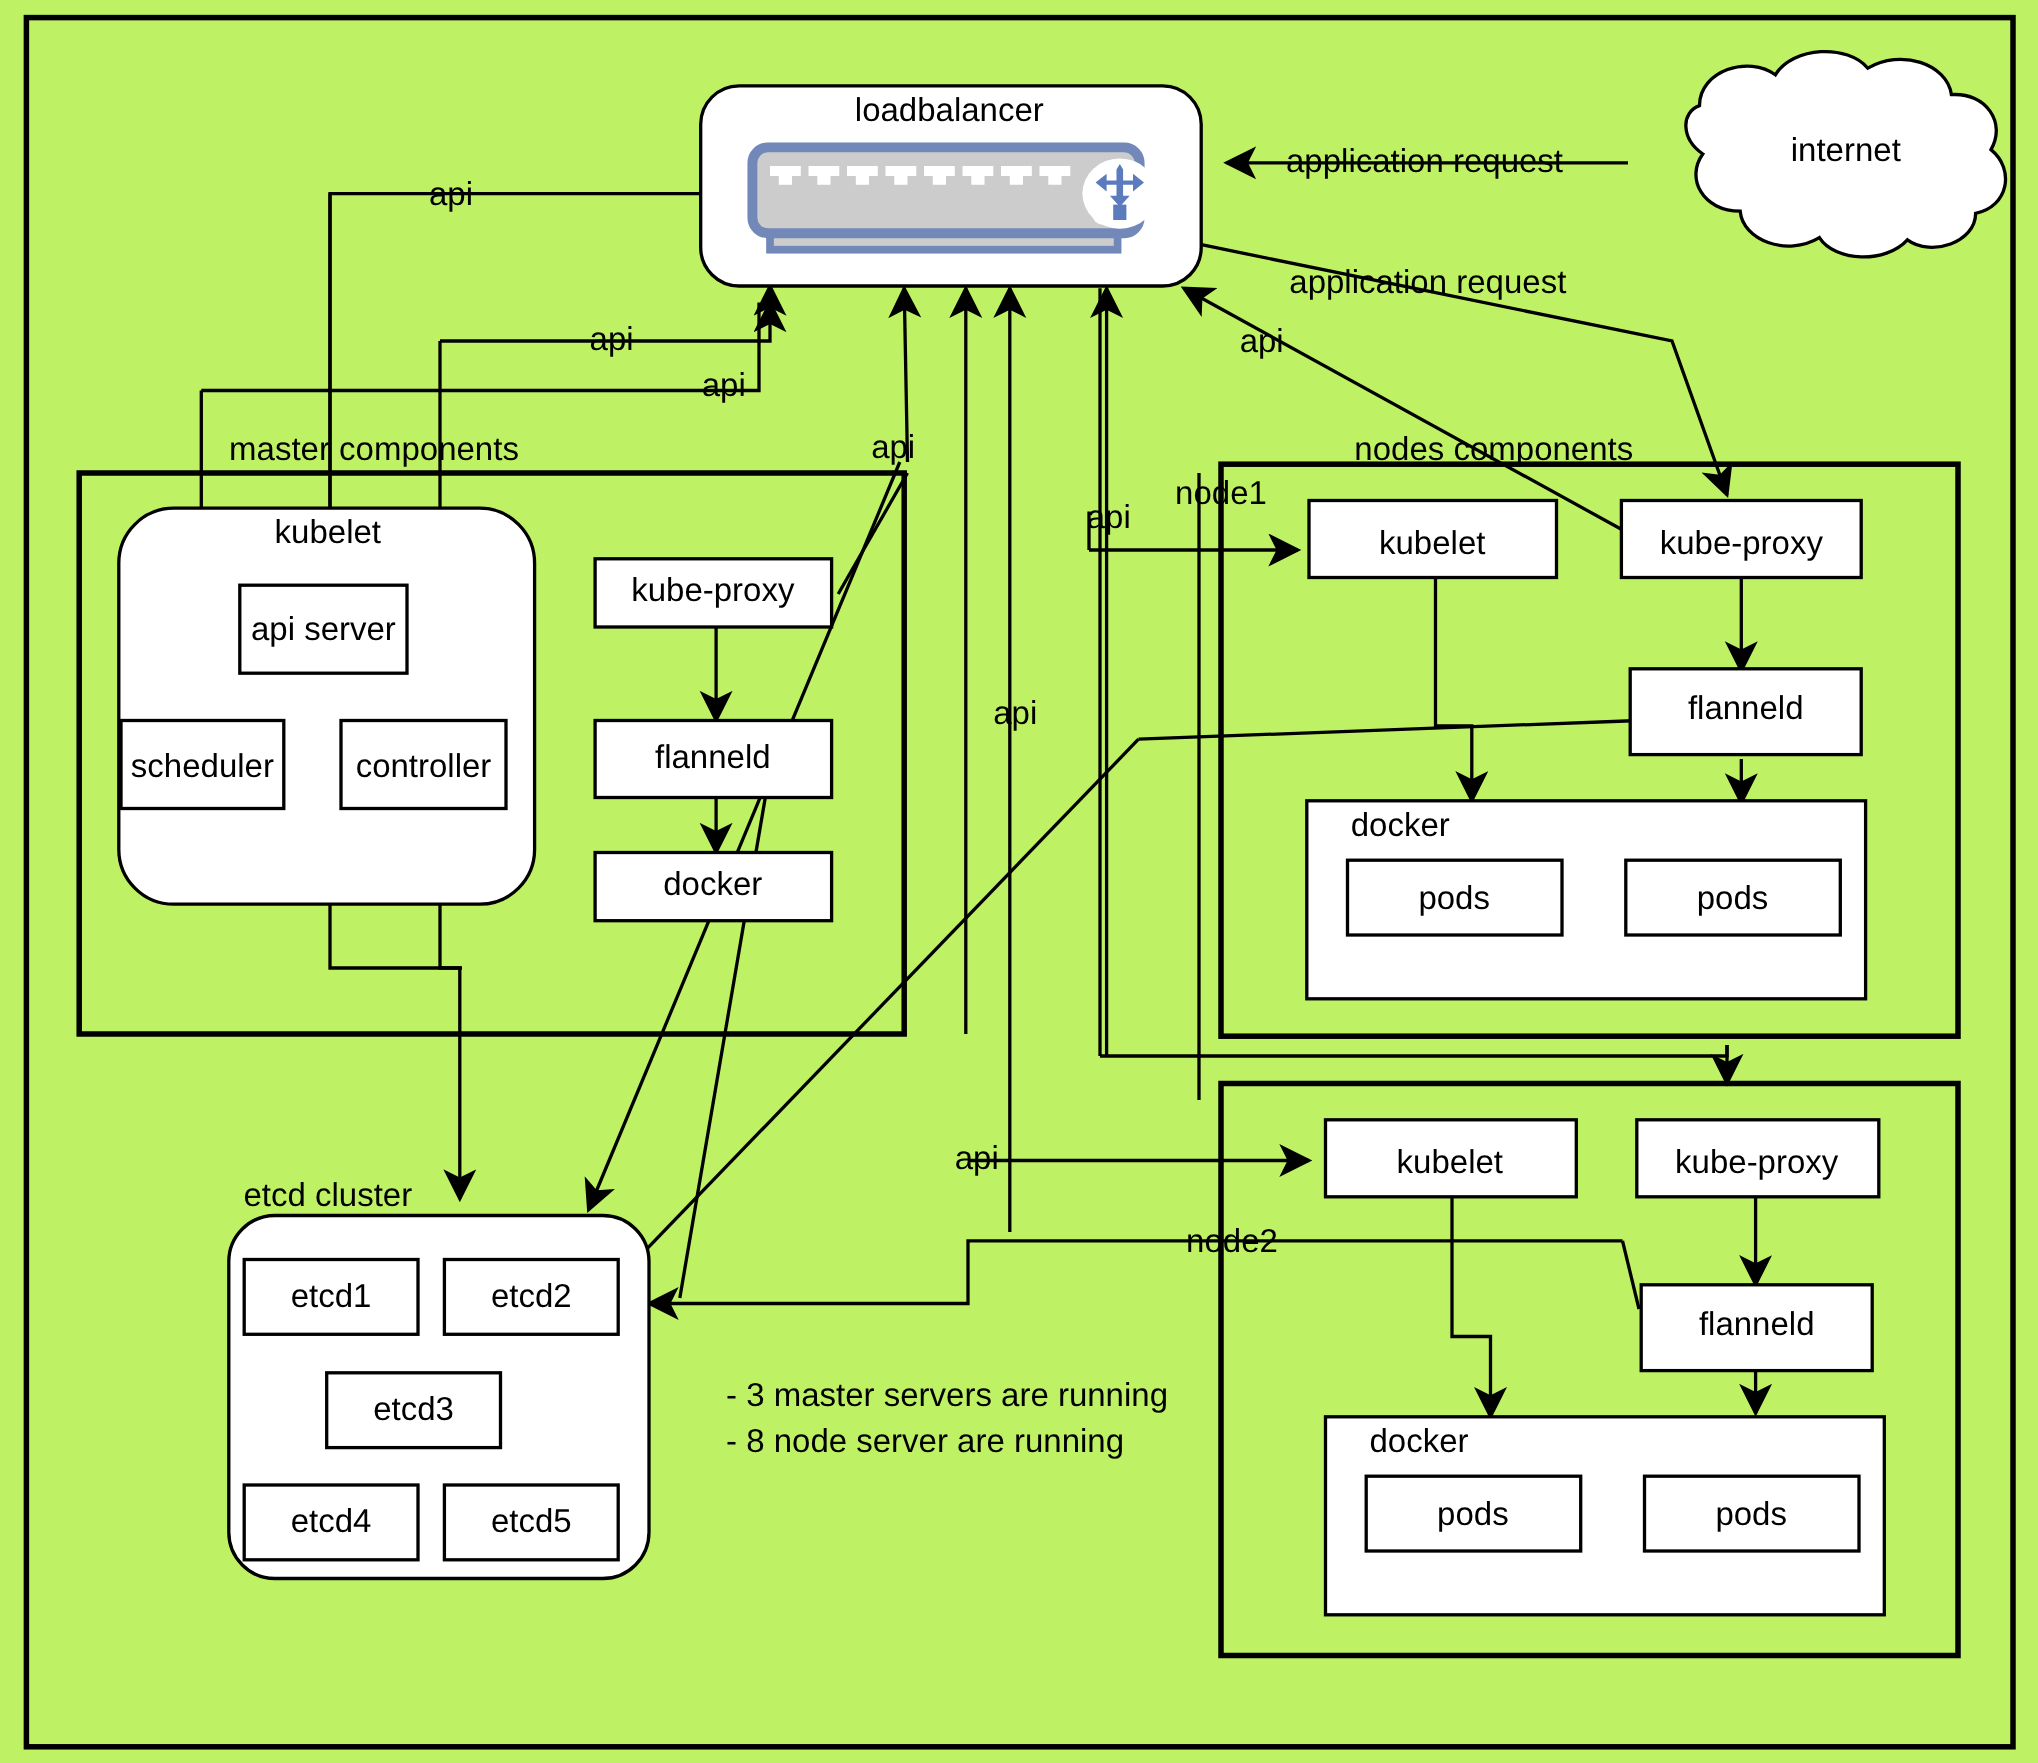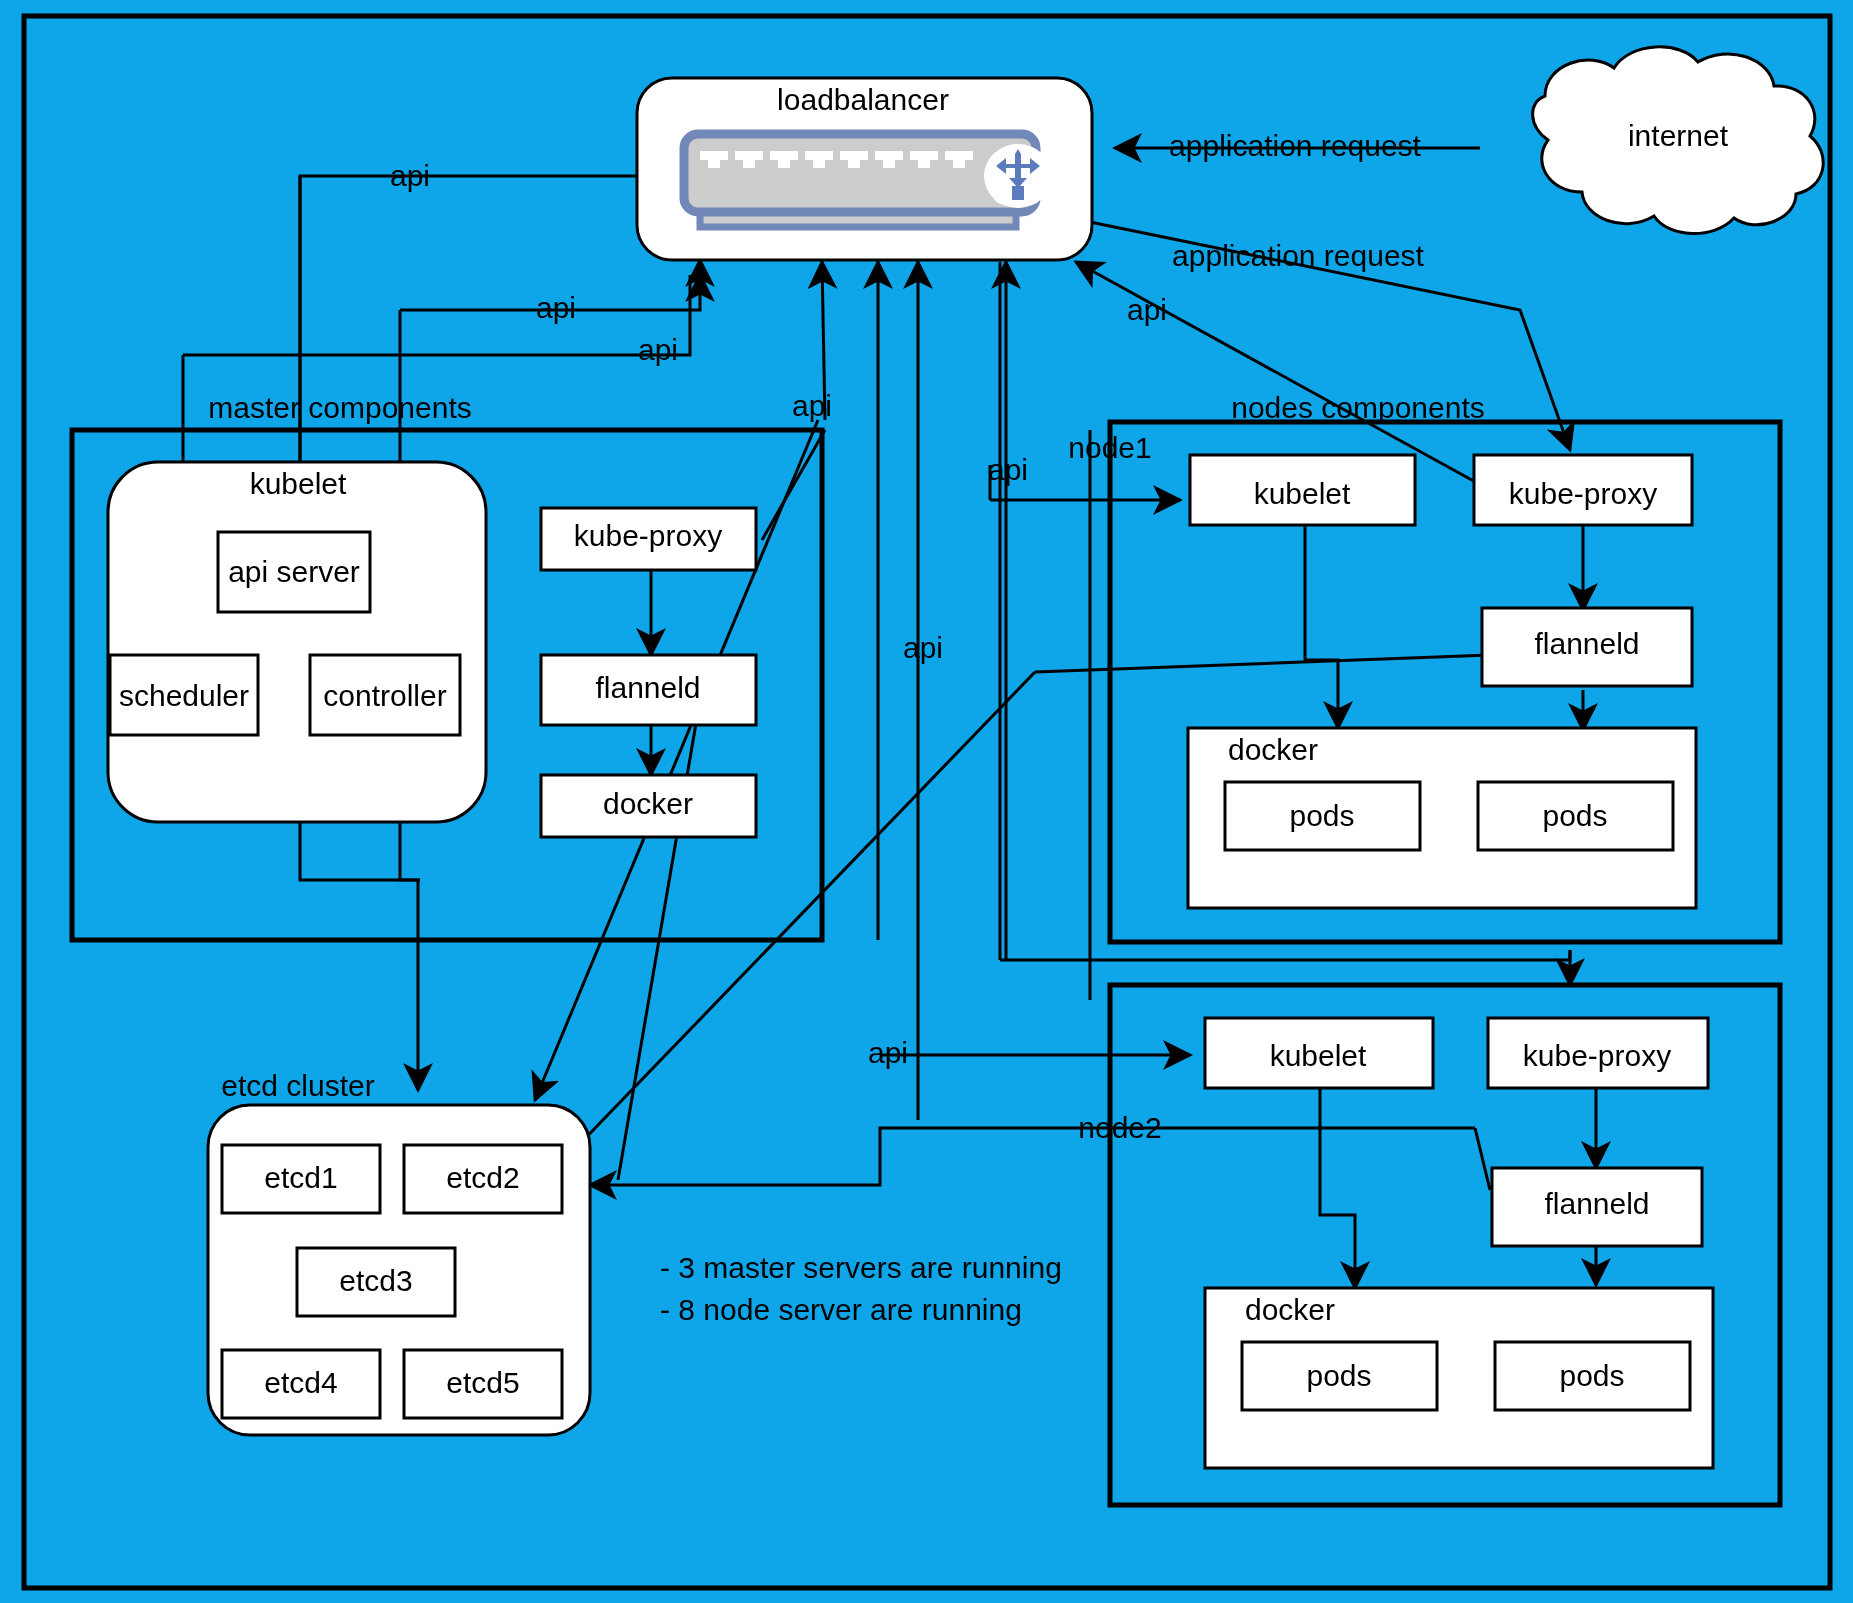--- a/index.html
+++ b/index.html
@@ -7,21 +7,21 @@
     padding: 0;
     background: #ffffff;
   }
   body {
     font-family: "Liberation Sans", sans-serif;
   }
   #canvas {
     position: relative;
     width: 1853px;
     height: 1603px;
-    background: #0ea5e9;
+    background: #bef264;
     overflow: hidden;
   }
   svg.diagram {
     position: absolute;
     top: 0;
     left: 0;
     width: 1853px;
     height: 1603px;
   }
   .lbl {

